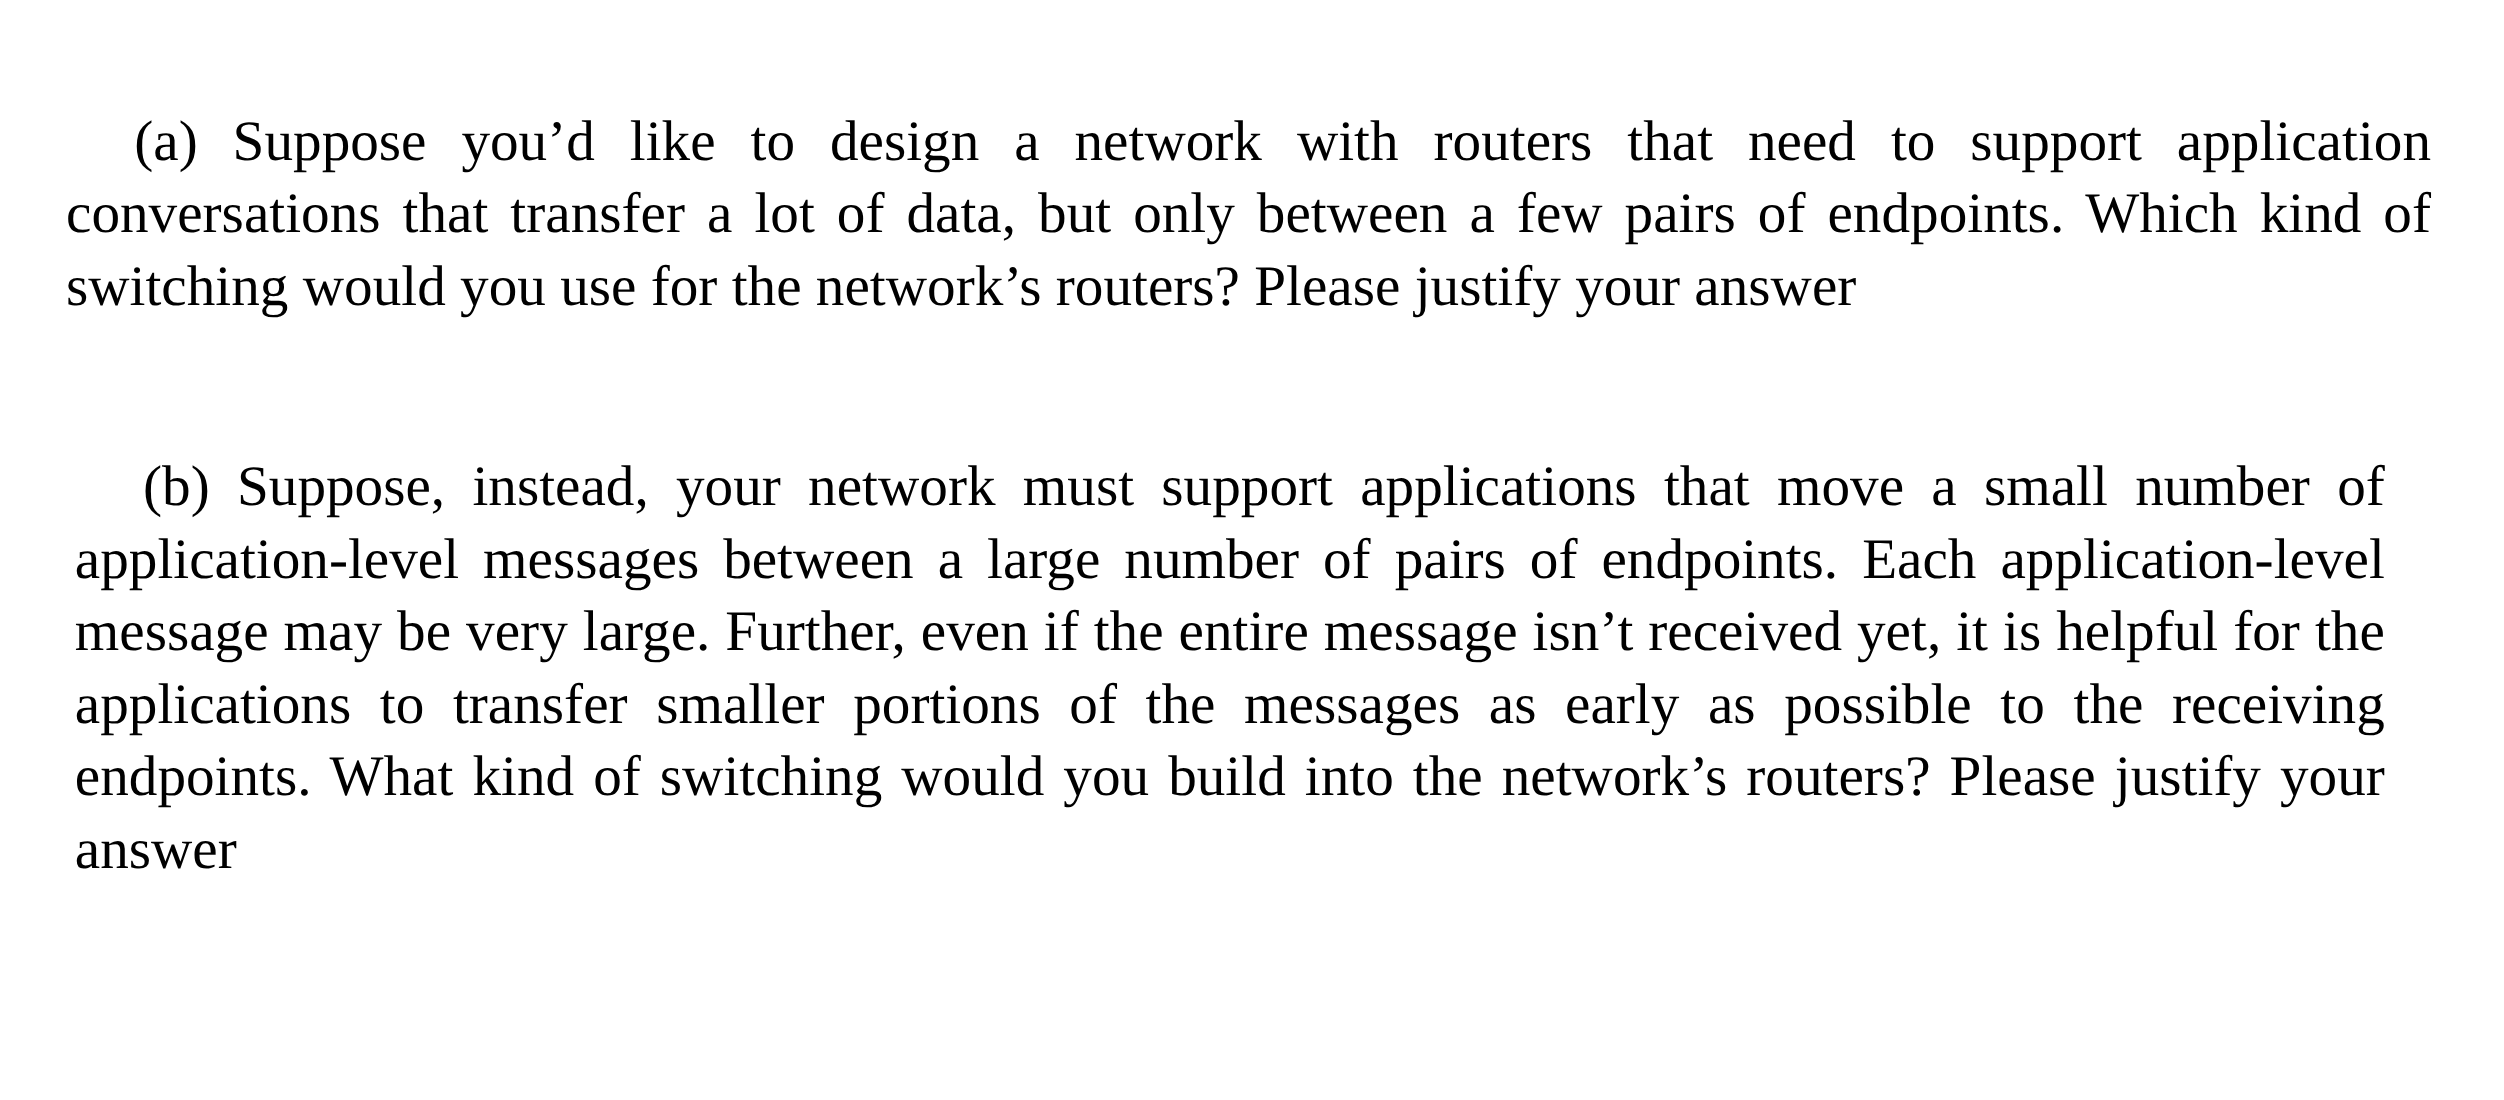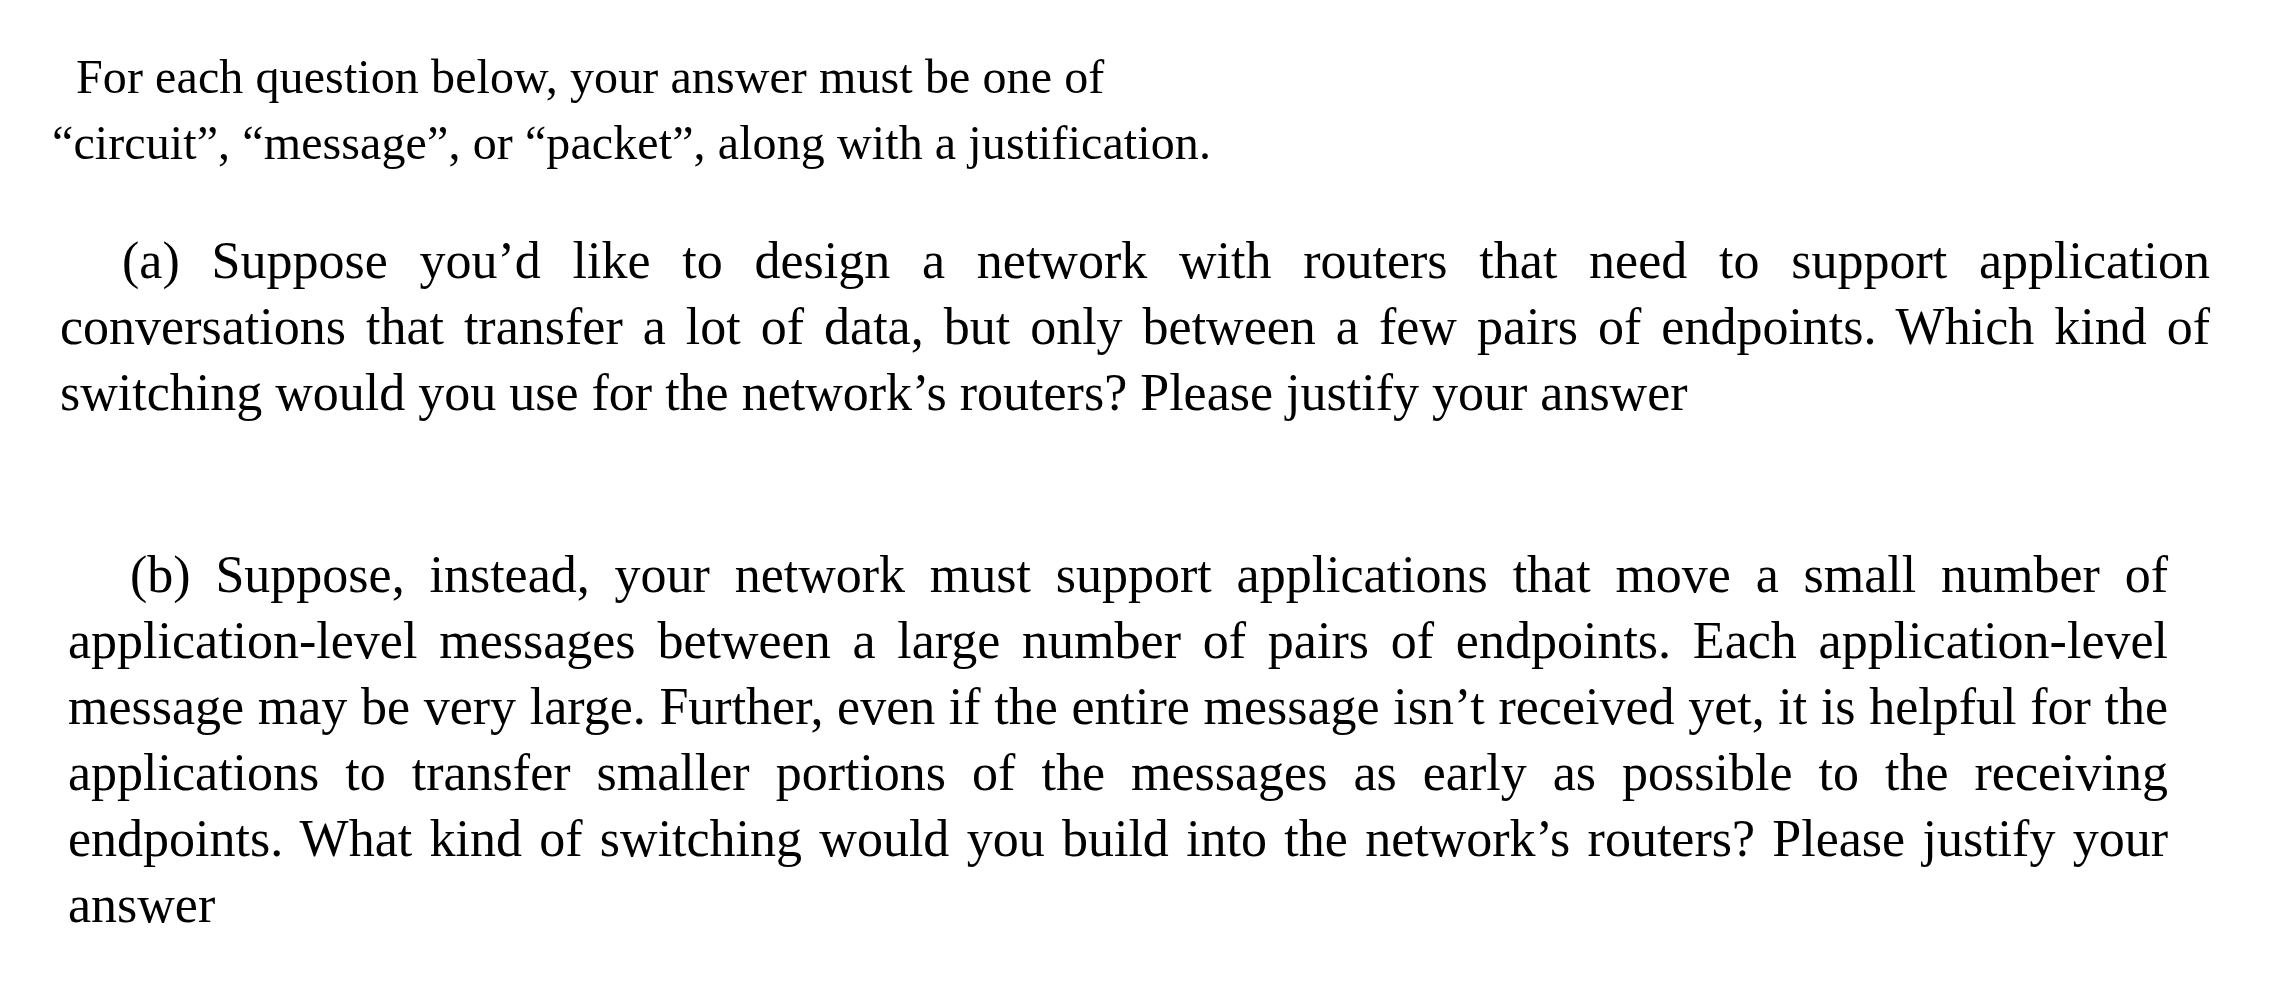--- a/index.html
+++ b/index.html
@@ -73,24 +73,20 @@
     margin-left: 8px;
   }
 </style>
 </head>
 <body>
 
 <div class="page">
 
   <div class="doc-body">
 
-    <div class="intro">
-      <span class="line-1">For each question below, your answer must be one of</span>
-      <span class="line-2">“circuit”, “message”, or “packet”, along with a justification.</span>
-    </div>
 
     <p class="question q-a">(a) Suppose you’d like to design a network with routers that need to support application conversations that transfer a lot of data, but only between a few pairs of endpoints.  Which kind of switching would you use for the network’s routers? Please justify your answer</p>
 
     <p class="question q-b">(b) Suppose, instead, your network must support applications that move a small number of application-level messages between a large number of pairs of endpoints.  Each application-level message may be very large.  Further, even if the entire message isn’t received yet, it is helpful for the applications to transfer smaller portions of the messages as early as possible to the receiving endpoints. What kind of switching would you build into the network’s routers? Please justify your answer</p>
 
   </div>
 
 </div>
 
 </body></html>

